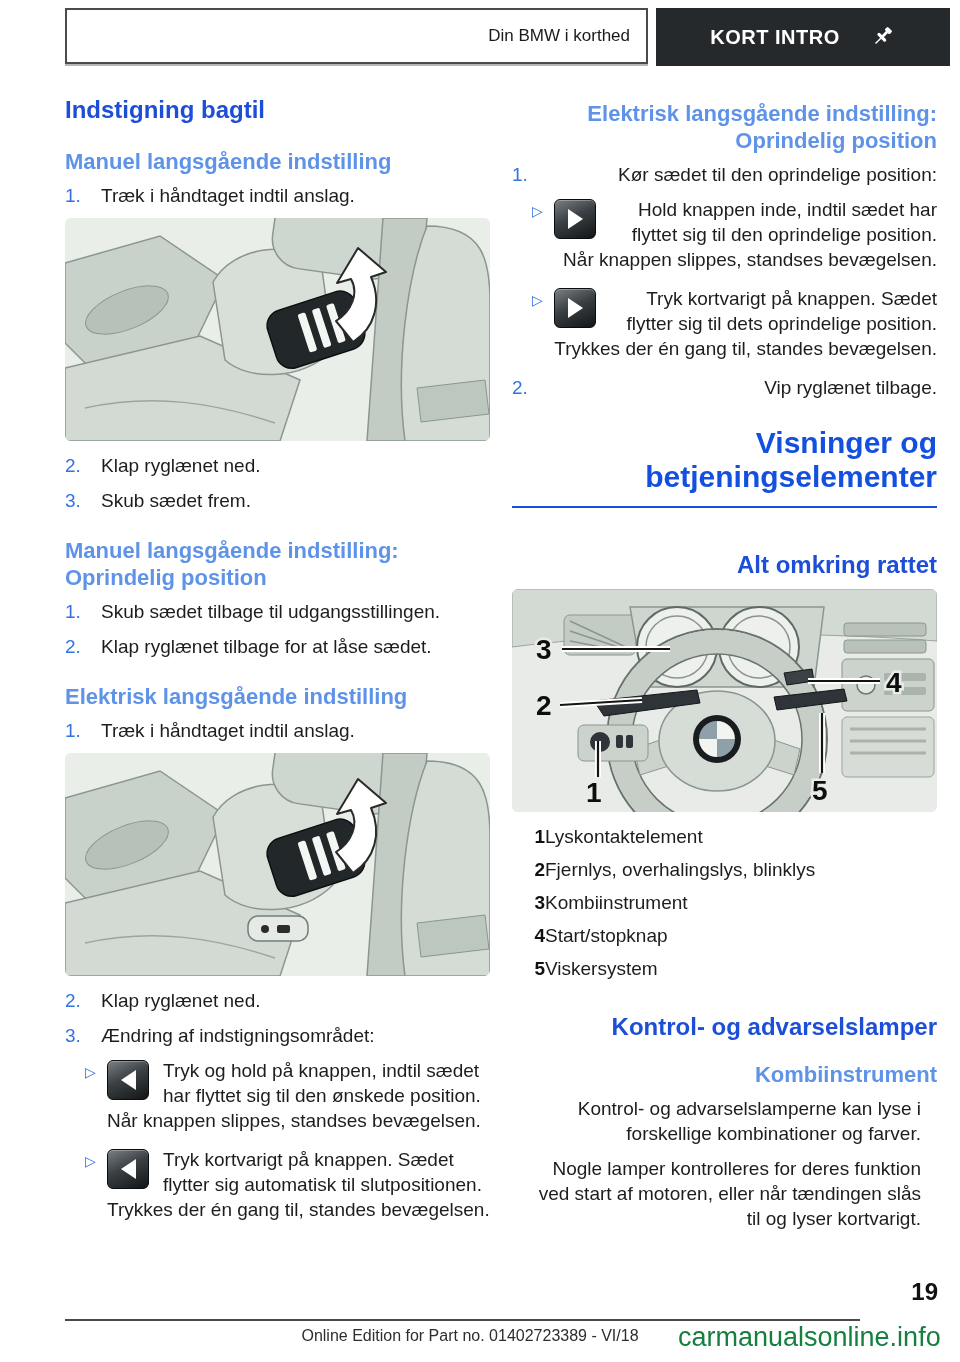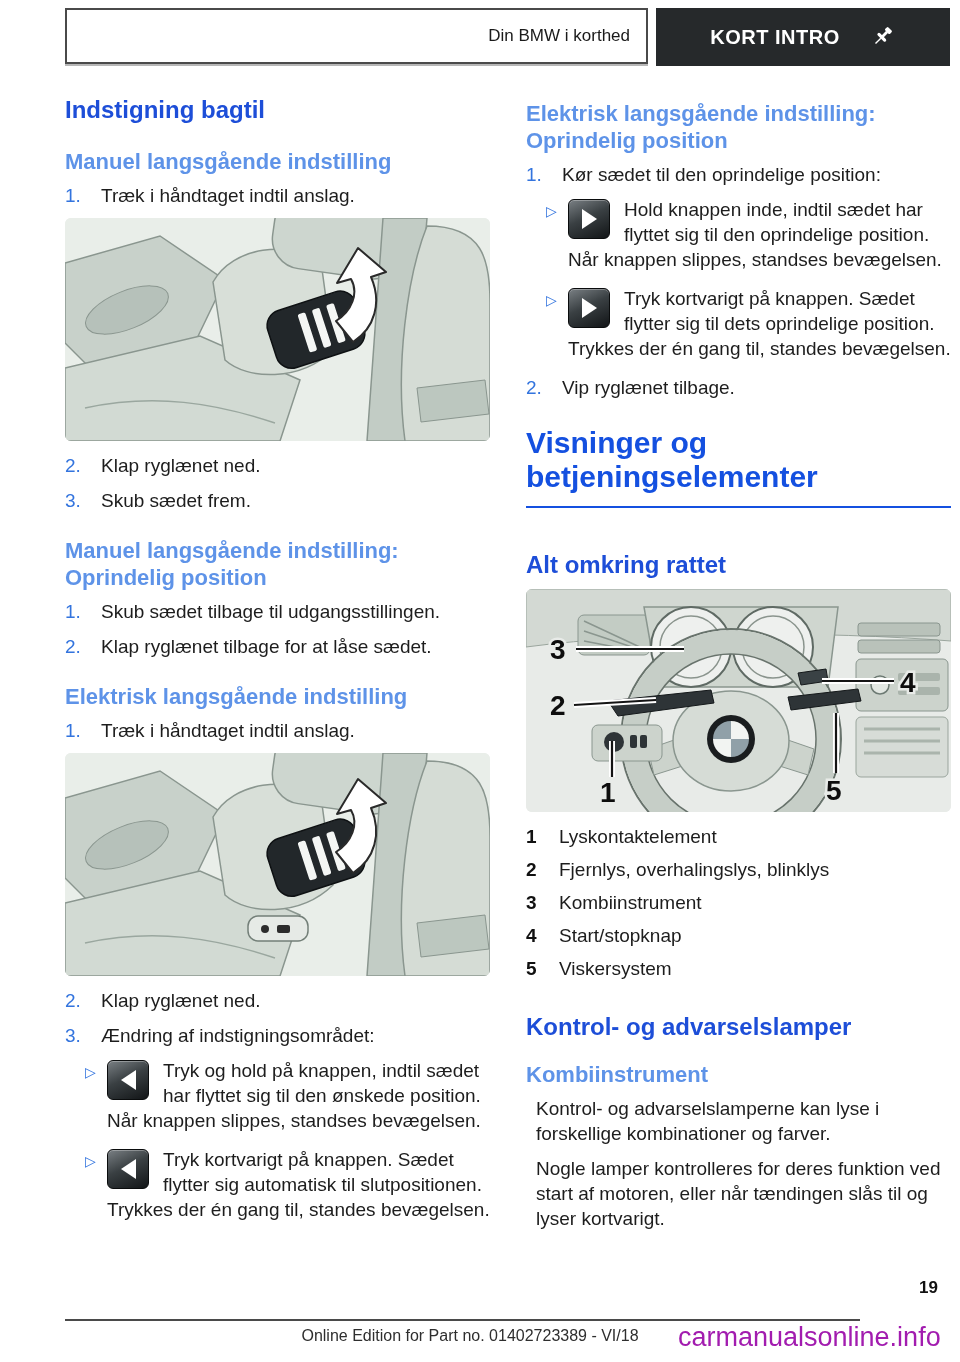--- a/index.html
+++ b/index.html
@@ -9,51 +9,51 @@
   
   .header-box{position:absolute;left:65px;top:8px;width:583px;height:56px;border:2px solid #4a4a4a;box-sizing:border-box;background:#fff;display:flex;align-items:center;justify-content:flex-end;box-shadow:0 2px 0 #b7b7b7;padding-left:41px;}
   .header-doc-title{font-size:17px;color:#1a1a1a;padding-right:16px;}
   .header-tab{position:absolute;left:656px;top:8px;width:294px;height:58px;background:#26292b;color:#ffffff;display:flex;align-items:center;justify-content:center;gap:32px;}
   .header-tab-label{font-size:20px;font-weight:bold;letter-spacing:.5px;}
   .header-tab svg{display:block;}
 
   
   .col{position:absolute;top:96px;width:425px;}
   .col-left{left:65px;}
-  .col-right{left:526px;}
+  .col-right{left:512px;text-align:right;}
 
   h1.section{margin:32px 0 10px;font-size:24px;line-height:28px;font-weight:bold;color:#1d4ed8;}
   h1.section.first{margin-top:0;margin-bottom:6px;}
   h2.sub{margin:24px 0 8px;font-size:22px;line-height:27px;font-weight:bold;color:#5e93e8;}
   h2.sub.first{margin-top:4px;}
   .chapter{margin:26px 0 0;font-size:30px;line-height:34px;font-weight:bold;color:#1450e0;border-bottom:2px solid #1450e0;padding-bottom:12px;}
 
   .step{position:relative;padding-left:36px;margin:0 0 10px;font-size:19px;line-height:25px;}
   .step .n{position:absolute;left:0;top:0;color:#3374de;}
-  p.body{margin:0 10px 10px;font-size:19px;line-height:25px;}
+  p.body{margin:0 16px 10px;font-size:19px;line-height:25px;}
 
   .figure{width:425px;height:223px;margin:0 0 12px;border-radius:6px;overflow:hidden;background:#e9eee9;}
   .figure svg{display:block;}
 
   .bullet{position:relative;margin:8px 0 14px 20px;padding-left:22px;font-size:19px;line-height:25px;min-height:46px;}
   .bullet .tri-marker{position:absolute;left:0;top:2px;color:#3374de;font-size:14px;}
   .seatbtn{float:left;width:42px;height:40px;margin:2px 14px 2px 0;border-radius:6px;background:linear-gradient(155deg,#7a8084 0%,#3a4043 45%,#121517 100%);border:1px solid #0a0c0d;box-sizing:border-box;display:flex;align-items:center;justify-content:center;box-shadow:inset 0 1px 0 rgba(255,255,255,.3);}
   .tri-l{width:0;height:0;border-top:10px solid transparent;border-bottom:10px solid transparent;border-right:15px solid #ffffff;}
   .tri-r{width:0;height:0;border-top:10px solid transparent;border-bottom:10px solid transparent;border-left:15px solid #ffffff;}
 
   
   .legend{margin-top:12px;}
   .legend-row{display:flex;margin-bottom:8px;font-size:19px;line-height:25px;}
   .legend-row .ln{width:33px;font-weight:bold;color:#111;}
 
   
-  .page-num{position:absolute;left:878px;top:1278px;width:60px;text-align:right;font-size:17px;font-weight:bold;color:#111;}
+  .page-num{position:absolute;left:878px;top:1278px;width:60px;text-align:right;font-size:24px;font-weight:bold;color:#111;}
   .footer-rule{position:absolute;left:65px;top:1319px;width:795px;height:2px;background:#4a4a4a;}
   .edition{position:absolute;left:65px;top:1327px;width:810px;text-align:center;font-size:16px;color:#2e2e2e;}
-  .watermark{position:absolute;left:678px;top:1322px;font-size:27px;color:#a21caf;white-space:nowrap;}
+  .watermark{position:absolute;left:678px;top:1322px;font-size:27px;color:#15803d;white-space:nowrap;}
 </style>
 </head>
 <body>
 
 <div class="page">
 
   <div class="header-box">
     <span class="header-doc-title">Din BMW i korthed</span>
   </div>
   <div class="header-tab">

